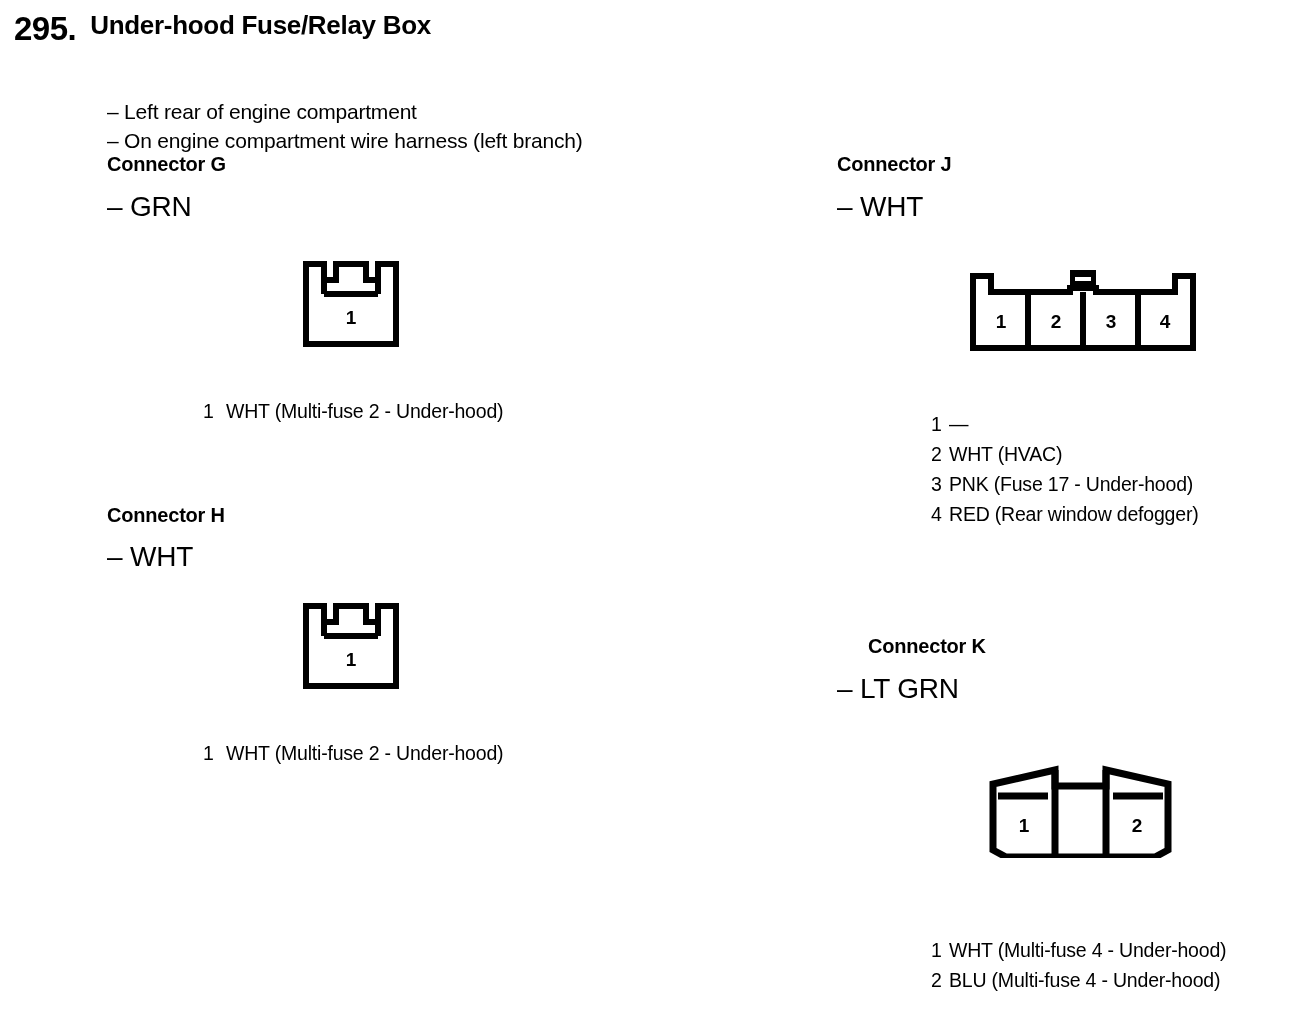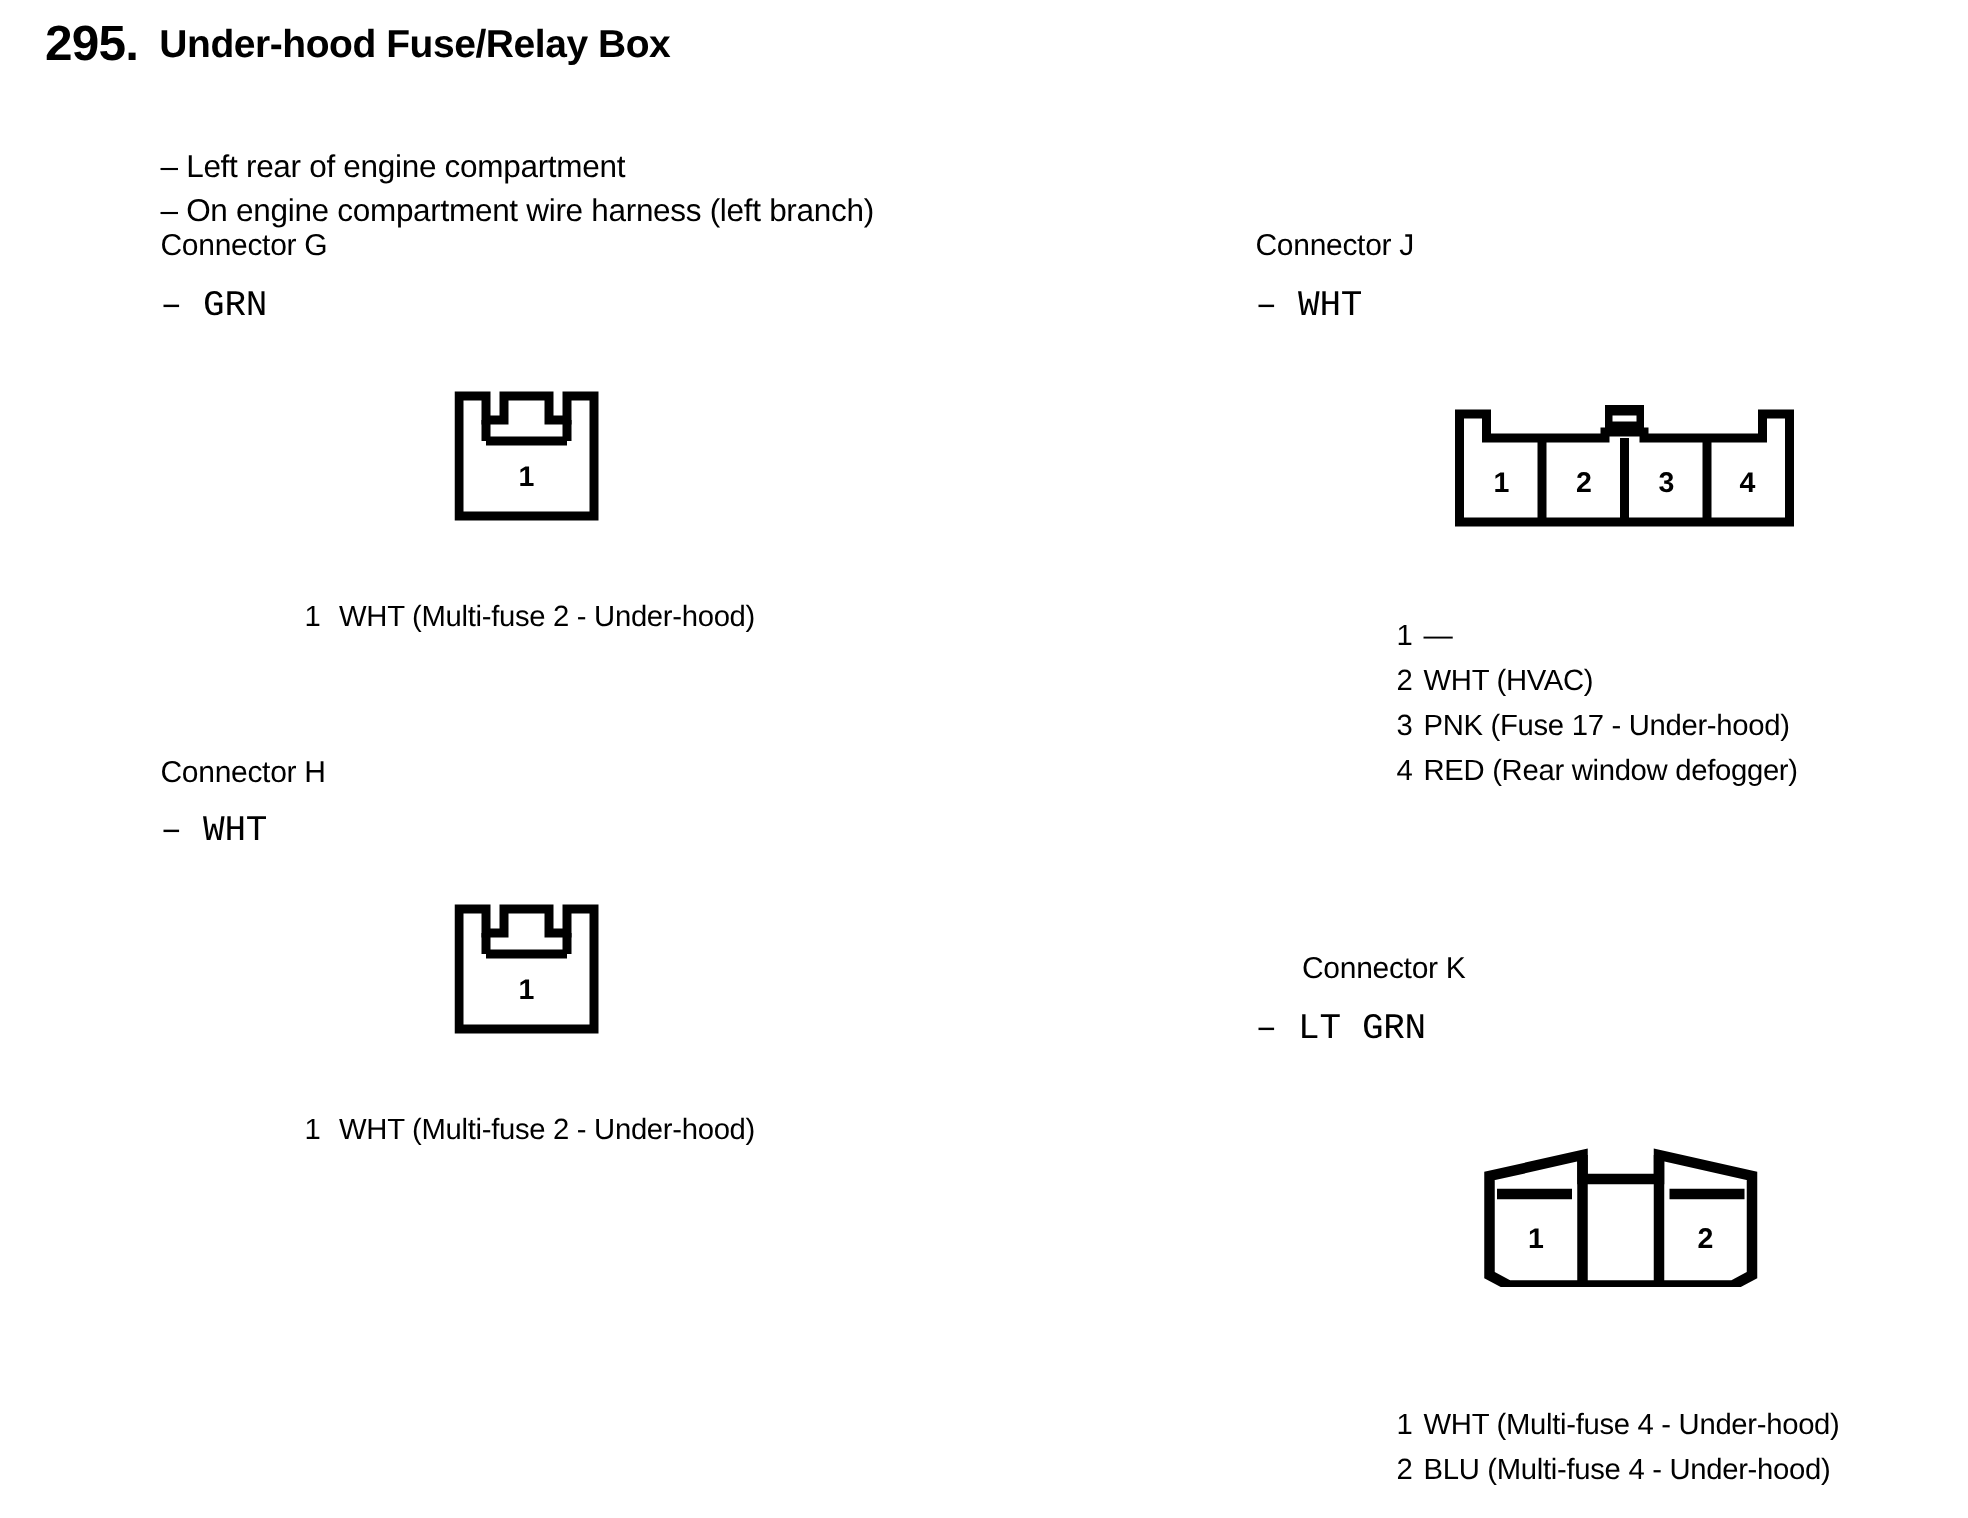--- a/index.html
+++ b/index.html
@@ -20,23 +20,22 @@
     position: absolute;
     inset: 0;
   }
 
   
   .title-row {
     position: absolute;
     left: 14px;
     top: 10px;
     display: flex;
-    align-items: center;
-    white-space: nowrap;
-    margin-left: 16px;
+    align-items: flex-start;
+    white-space: nowrap;
   }
   .title-num {
     font-size: 33px;
     font-weight: bold;
     letter-spacing: -0.5px;
     margin-right: 14px;
   }
   .title-text {
     font-size: 26px;
     font-weight: bold;
@@ -51,31 +50,30 @@
     white-space: nowrap;
     margin-top: 34px;
   }
   .subtitle.l1 { top: 66px; }
   .subtitle.l2 { top: 95px; }
 
   
   .conn-head {
     position: absolute;
     font-size: 20px;
+    font-weight: bold;
+    letter-spacing: -0.2px;
+    white-space: nowrap;
+  }
+  .conn-color {
+    position: absolute;
+    font-size: 28px;
     font-weight: normal;
     letter-spacing: -0.2px;
     white-space: nowrap;
-  }
-  .conn-color {
-    position: absolute;
-    font-size: 24px;
-    font-weight: normal;
-    letter-spacing: -0.2px;
-    white-space: nowrap;
-    font-family: Liberation Mono, monospace;
   }
 
   
   .pin-list {
     position: absolute;
     font-size: 19.5px;
     font-weight: normal;
     letter-spacing: -0.2px;
     white-space: nowrap;
     line-height: 30px;

